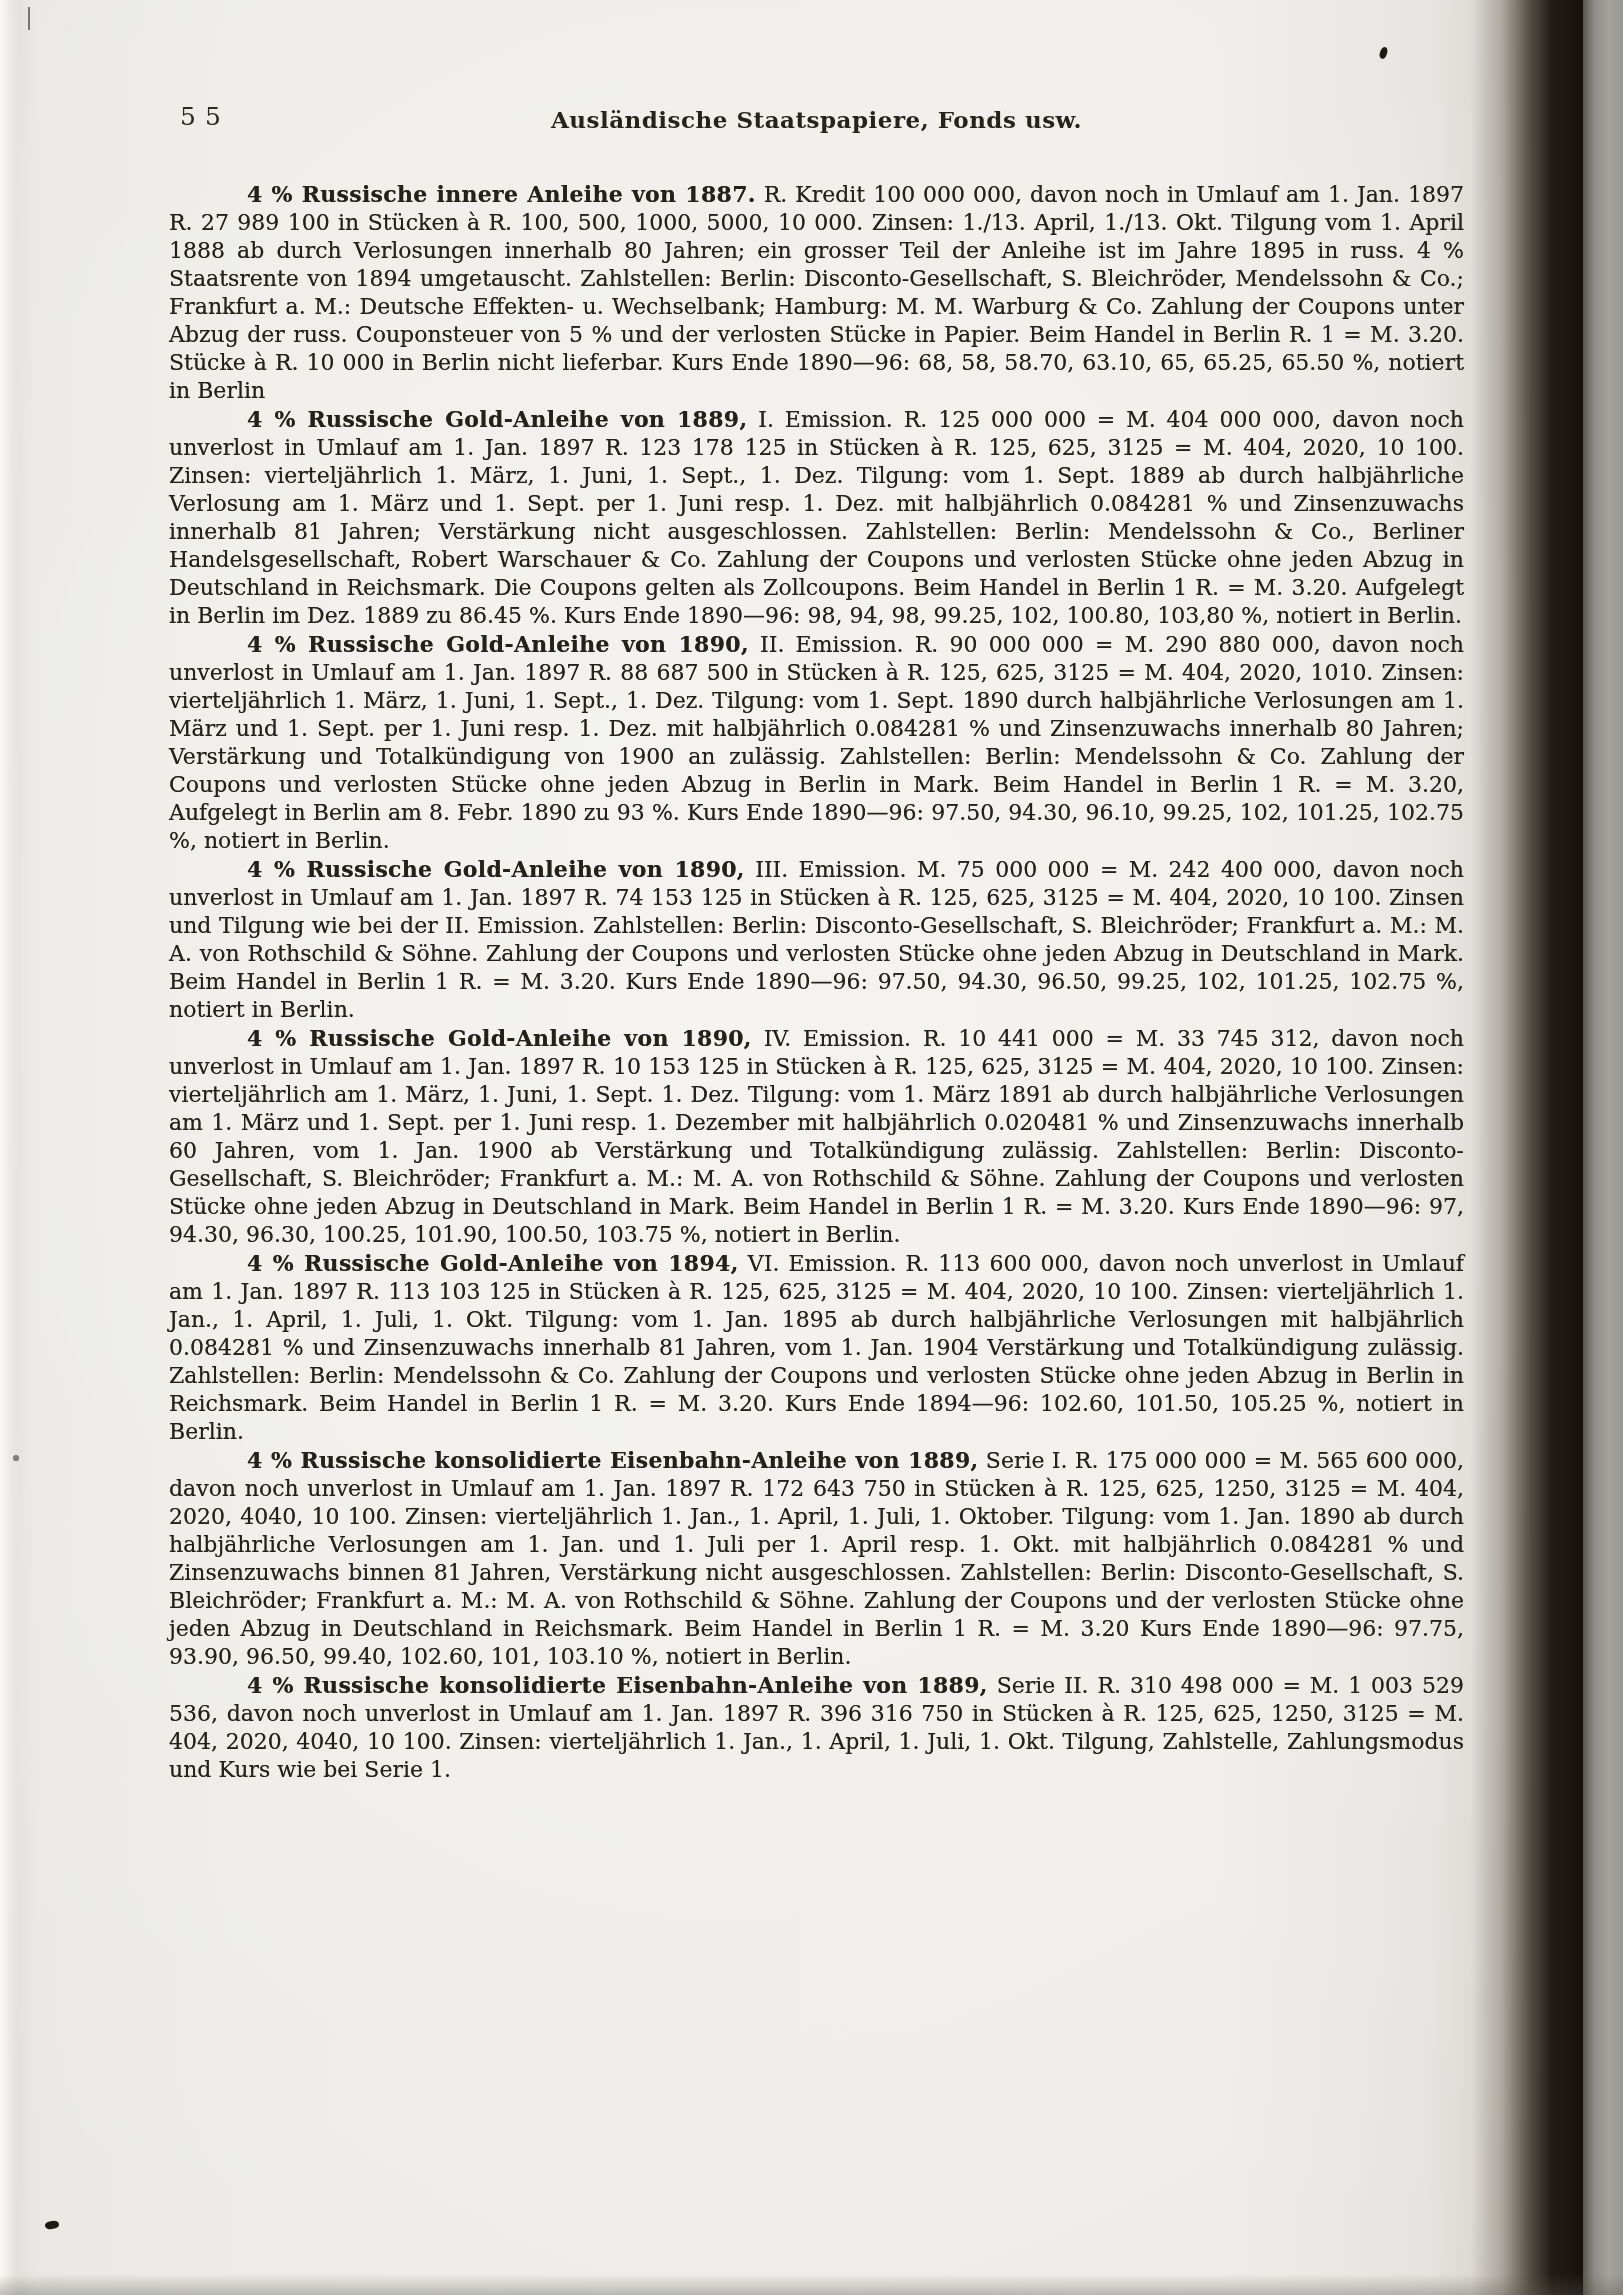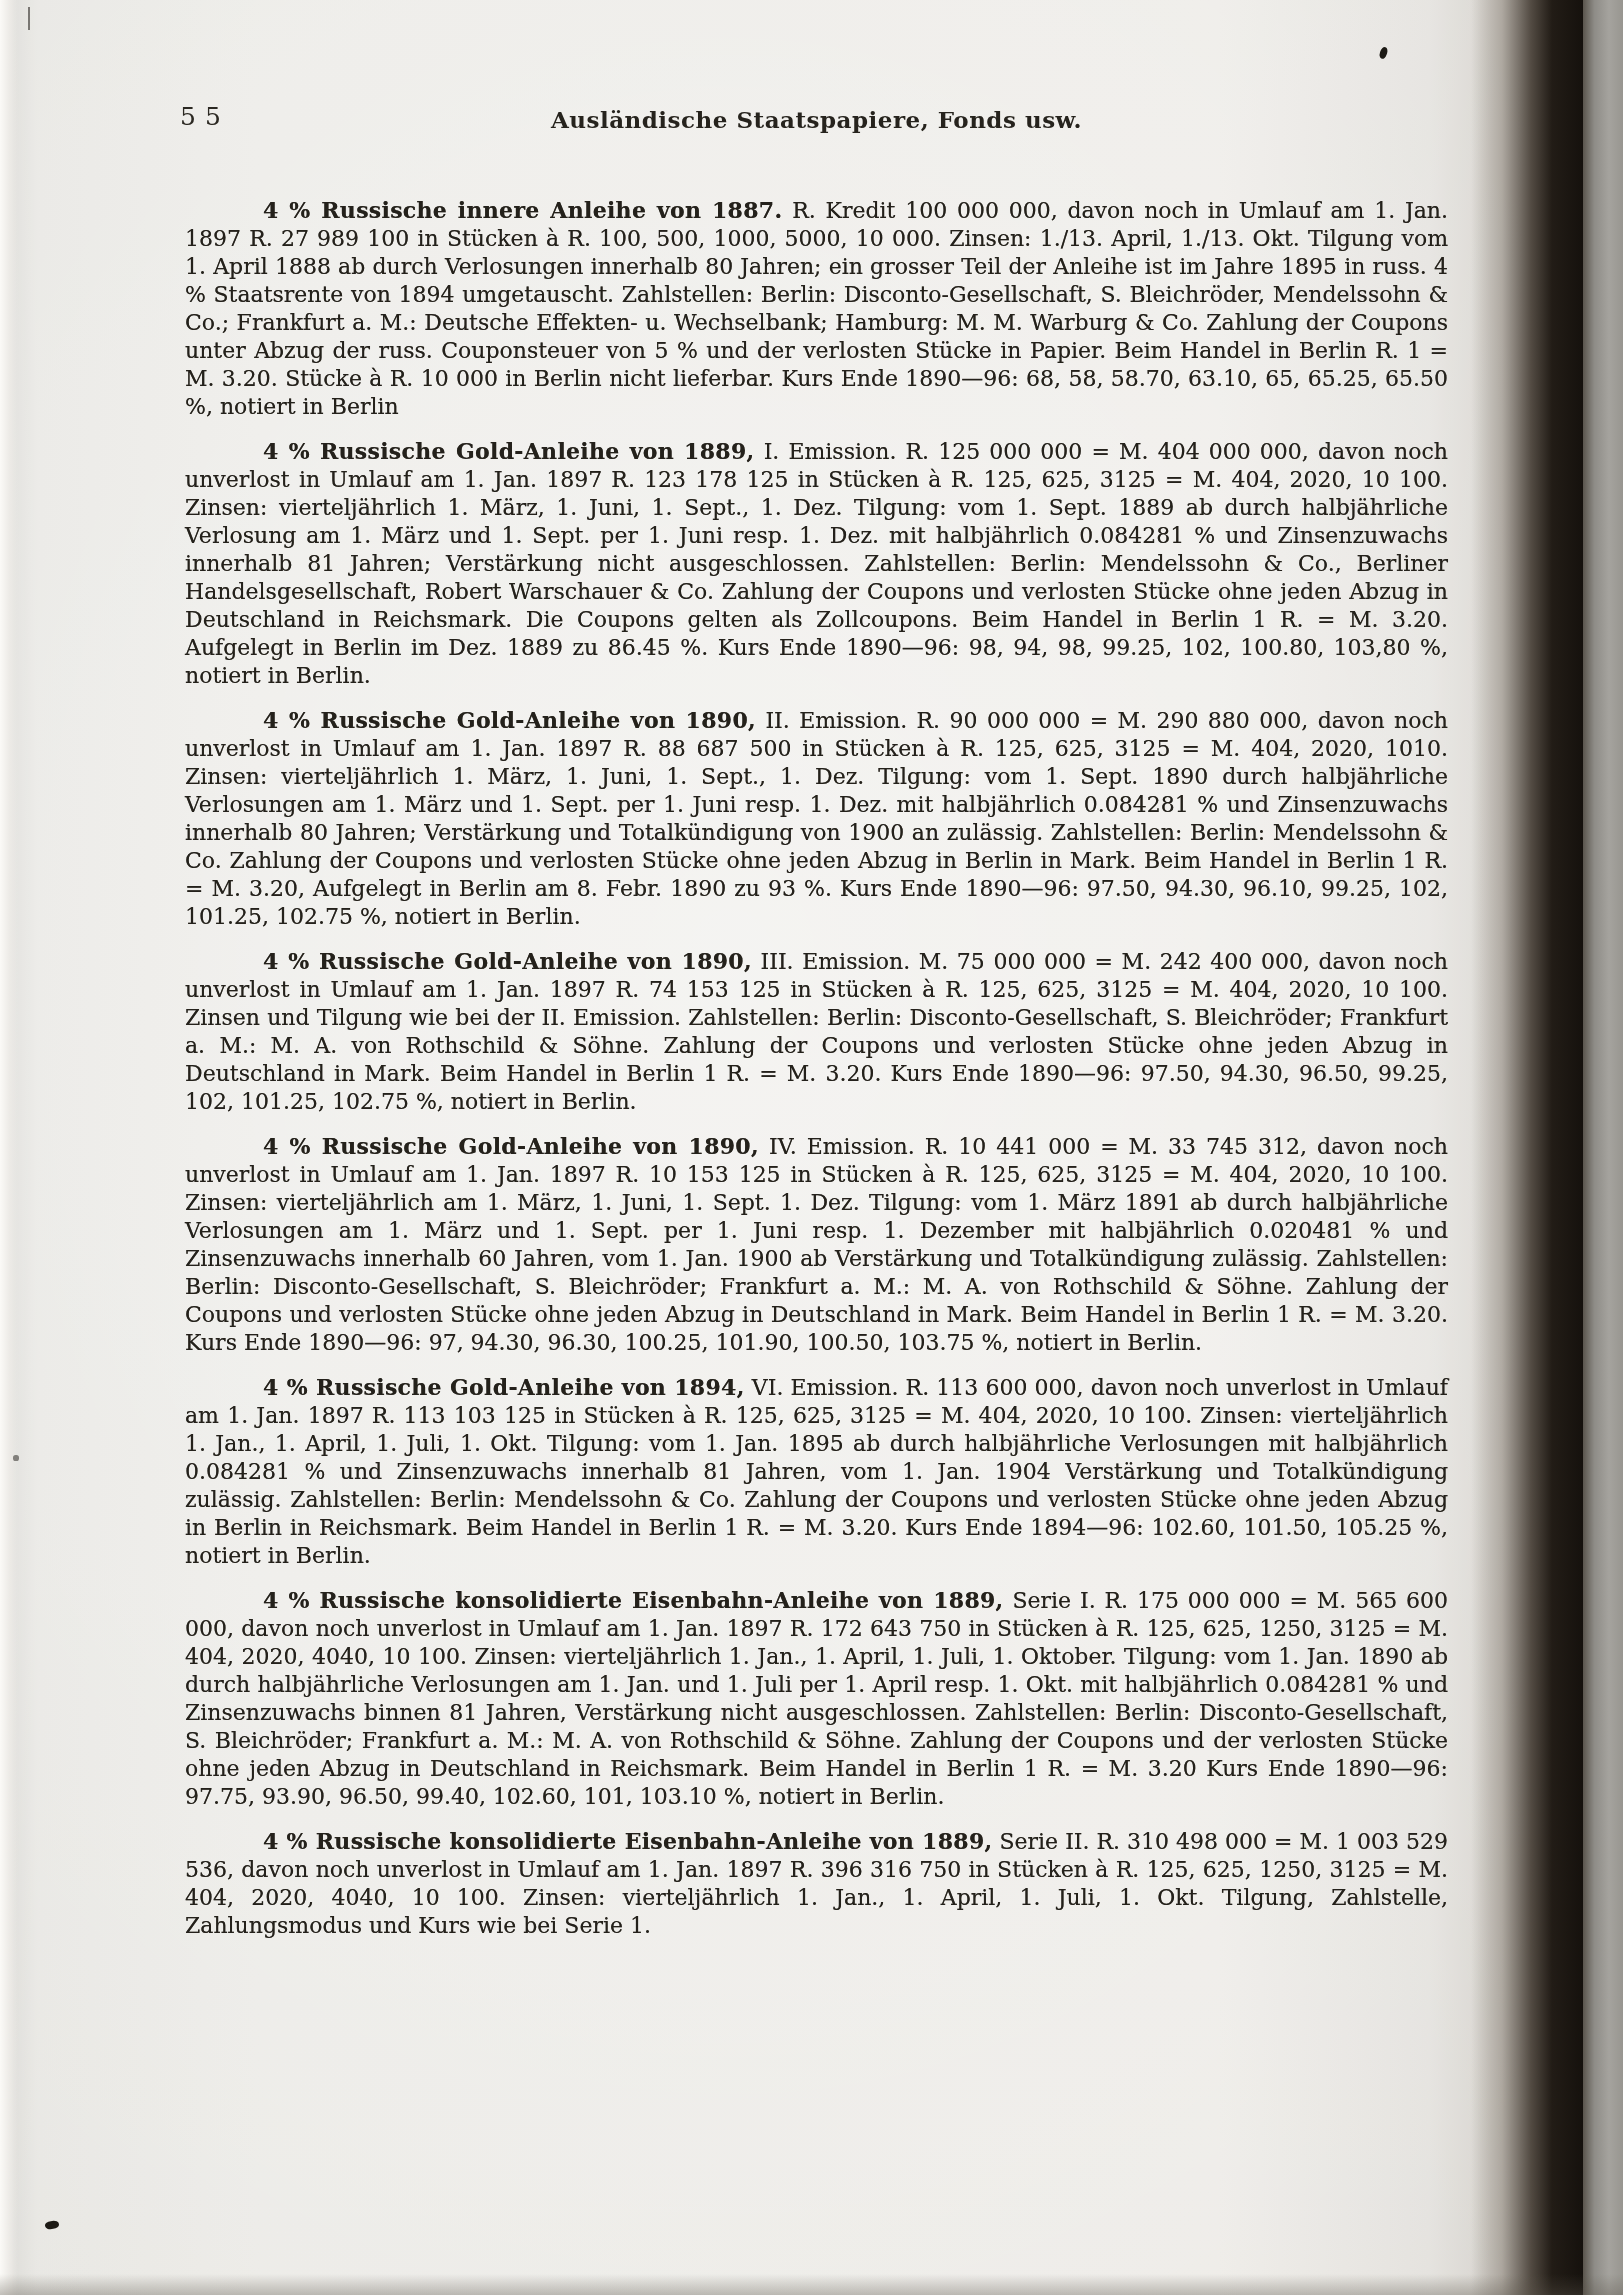--- a/index.html
+++ b/index.html
@@ -54,21 +54,21 @@
     position: absolute; left: 169px; top: 106px; width: 1295px;
     text-align: center; font-weight: bold; font-size: 23px;
     letter-spacing: 0.5px; color: #26231d;
   }
   .text-block {
     position: absolute; left: 169px; top: 180px; width: 1295px;
     font-size: 22px; line-height: 28px; color: #24211b;
     text-align: justify;
     text-shadow: 0 0 0.4px rgba(45,40,32,0.65);
   }
-  .entry { text-indent: 78px; margin: 16px; }
+  .entry { text-indent: 78px; margin: 0; }
   .entry .lead { font-weight: bold; letter-spacing: 0.3px; }
 </style>
 </head>
 <body>
 
 <div class="scan-page">
 
   <div class="edge-left"></div>
 
   <span class="page-number">55</span>

